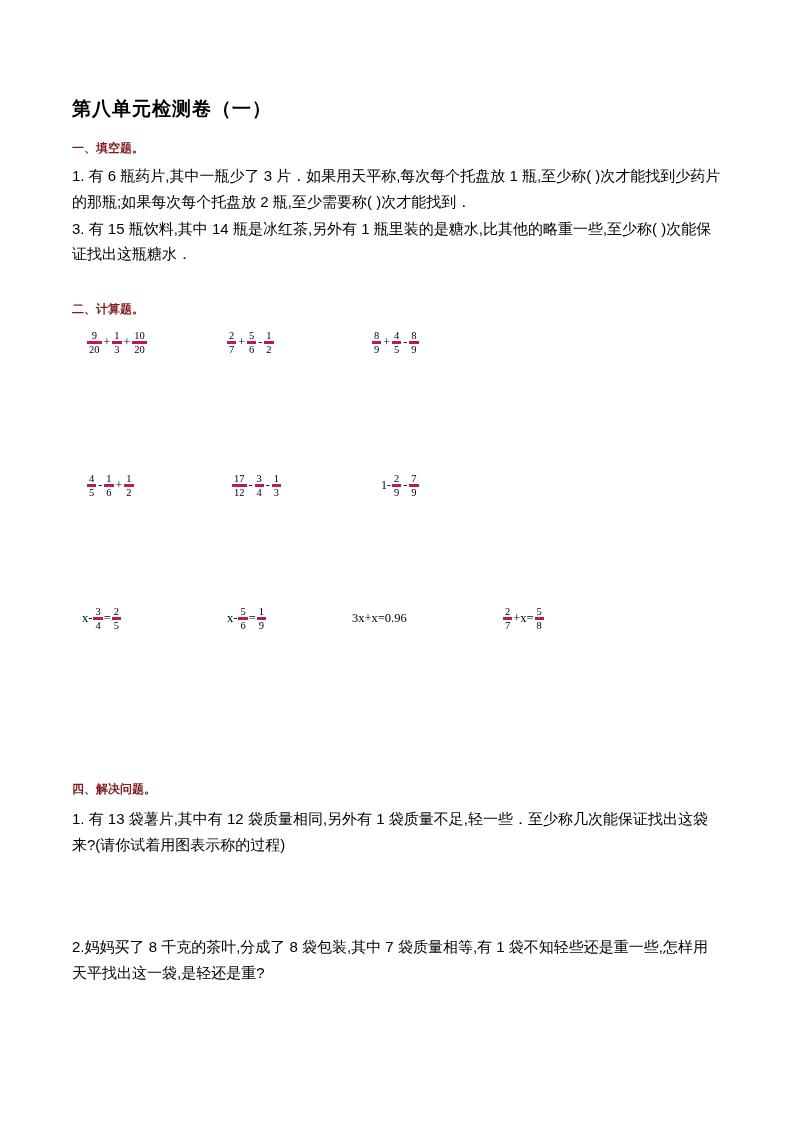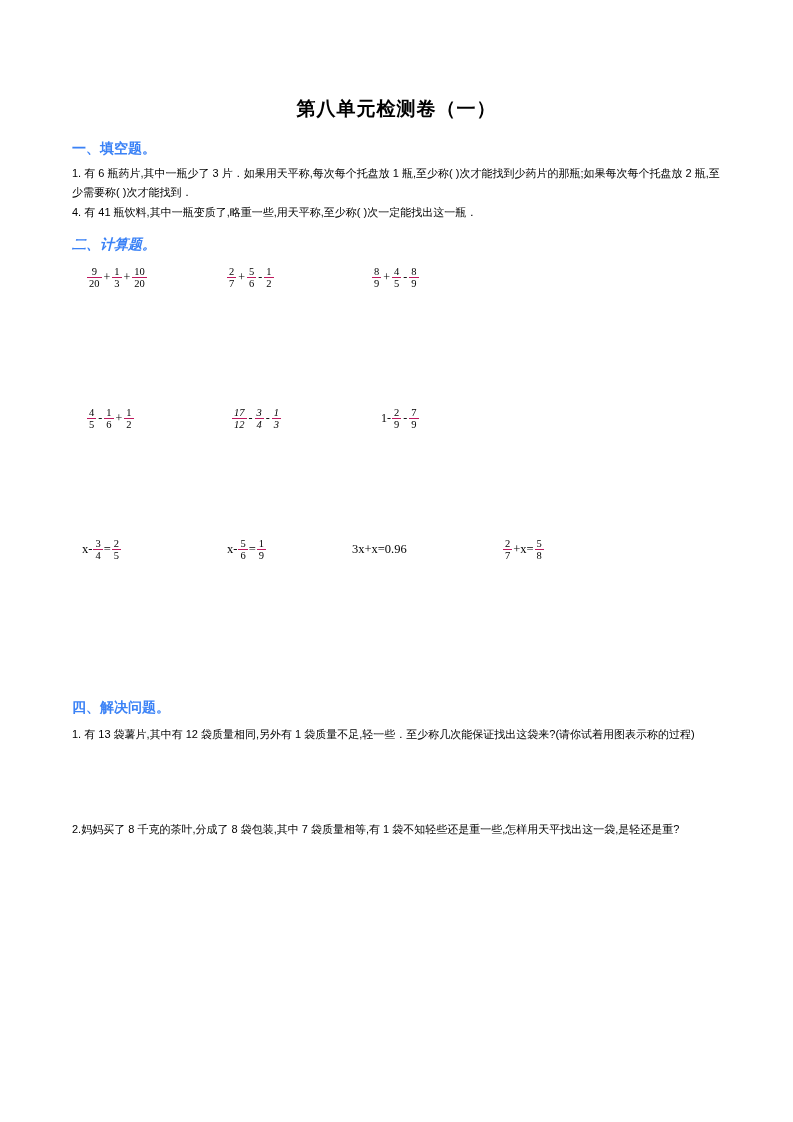--- a/index.html
+++ b/index.html
@@ -16,37 +16,36 @@
     overflow: hidden;
   }
   .page {
     width: 793px;
     height: 1122px;
     box-sizing: border-box;
     padding: 0 72px;
     position: relative;
   }
   .title {
-    text-align: center;
     font-size: 19px;
     font-weight: bold;
     margin-top: 96px;
     letter-spacing: 1px;
     font-family: "Liberation Sans", "DejaVu Sans", sans-serif;
   }
   .section-head {
-    color: #3b82f6;
+    color: #7f1d1d;
     font-weight: bold;
-    font-size: 14px;
+    font-size: 12px;
     margin-top: 18px;
     margin-bottom: 6px;
     font-family: "Liberation Sans", "DejaVu Sans", sans-serif;
   }
   .q {
-    font-size: 11px;
+    font-size: 15px;
     line-height: 1.72;
     margin: 1px 0;
     font-family: "Liberation Sans", "DejaVu Sans", sans-serif;
   }
   .calc-row {
     display: flex;
     margin-top: 12px;
     font-size: 12px;
   }
   .calc-item {
@@ -62,21 +61,21 @@
     align-items: center;
     vertical-align: middle;
     line-height: 1.05;
     margin: 0 1px;
     font-size: 10.5px;
   }
   .frac .num {
     padding: 0 2px;
   }
   .frac .den {
-    border-top: 1px solid #be185d;
+    border-top: 3px solid #be185d;
     padding: 0 2px;
   }
   .op { margin: 0 1px; }
   .eqrow {
     display: flex;
     margin-top: 12px;
     font-size: 12.5px;
   }
   .eq-item {
     display: flex;
@@ -91,23 +90,23 @@
 </style>
 </head>
 <body>
 
 <div class="page">
 
   <div class="title">第八单元检测卷（一）</div>
 
   <div class="section-head">一、填空题。</div>
   <div class="q">1. 有 6 瓶药片,其中一瓶少了 3 片．如果用天平称,每次每个托盘放 1 瓶,至少称(        )次才能找到少药片的那瓶;如果每次每个托盘放 2 瓶,至少需要称(        )次才能找到．</div>
-  <div class="q">4. 有 41 瓶饮料,其中一瓶变质了,略重一些,用天平称,至少称(        )次一定能找出这一瓶．</div>
-
-  <div class="section-head" style="margin-top:14px;font-style:italic;">二、计算题。</div>
+  <div class="q">3. 有 15 瓶饮料,其中 14 瓶是冰红茶,另外有 1 瓶里装的是糖水,比其他的略重一些,至少称(        )次能保证找出这瓶糖水．</div>
+
+  <div class="section-head" style="margin-top:34px;">二、计算题。</div>
 
   <div class="calc-row">
     <div class="calc-item" style="width:140px;margin-left:14px;">
       <span class="frac">
           <span class="num">9</span>
           <span class="den">20</span>
         </span>
       <span class="op">+</span>
       <span class="frac">
           <span class="num">1</span>
@@ -165,21 +164,21 @@
       <span class="frac">
           <span class="num">1</span>
           <span class="den">6</span>
         </span>
       <span class="op">+</span>
       <span class="frac">
           <span class="num">1</span>
           <span class="den">2</span>
         </span>
     </div>
-    <div class="calc-item" style="width:150px;font-style:italic;">
+    <div class="calc-item" style="width:150px;">
       <span class="frac">
           <span class="num">17</span>
           <span class="den">12</span>
         </span>
       <span class="op">-</span>
       <span class="frac">
           <span class="num">3</span>
           <span class="den">4</span>
         </span>
       <span class="op">-</span>
@@ -241,20 +240,20 @@
       <span>+x=</span>
       <span class="frac">
           <span class="num">5</span>
           <span class="den">8</span>
         </span>
     </div>
   </div>
 
   <div class="spacer-eq"></div>
 
-  <div class="section-head" style="margin-top:20px;">四、解决问题。</div>
+  <div class="section-head" style="margin-top:32px;">四、解决问题。</div>
   <div class="q" style="margin-top:8px;">1. 有 13 袋薯片,其中有 12 袋质量相同,另外有 1 袋质量不足,轻一些．至少称几次能保证找出这袋来?(请你试着用图表示称的过程)</div>
 
   <div class="blank-space"></div>
 
   <div class="q">2.妈妈买了 8 千克的茶叶,分成了 8 袋包装,其中 7 袋质量相等,有 1 袋不知轻些还是重一些,怎样用天平找出这一袋,是轻还是重?</div>
 
 </div>
 
 </body></html>

